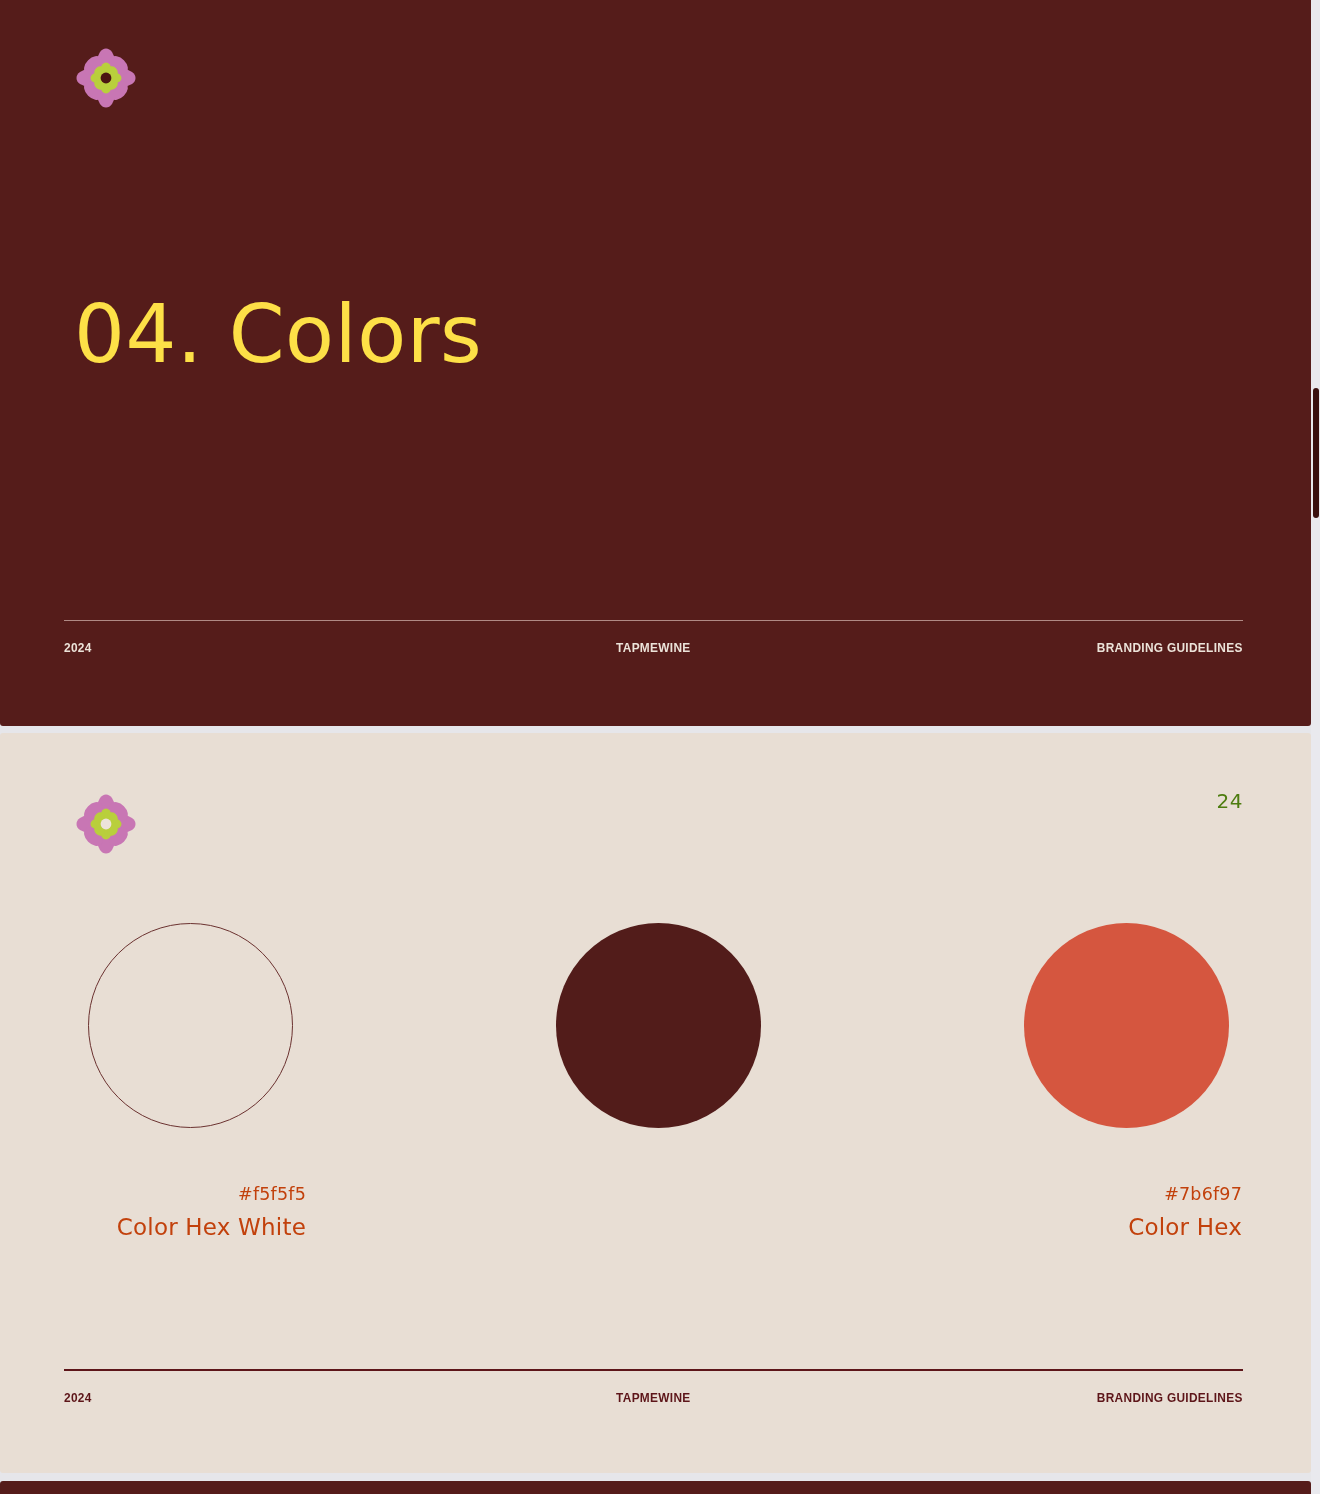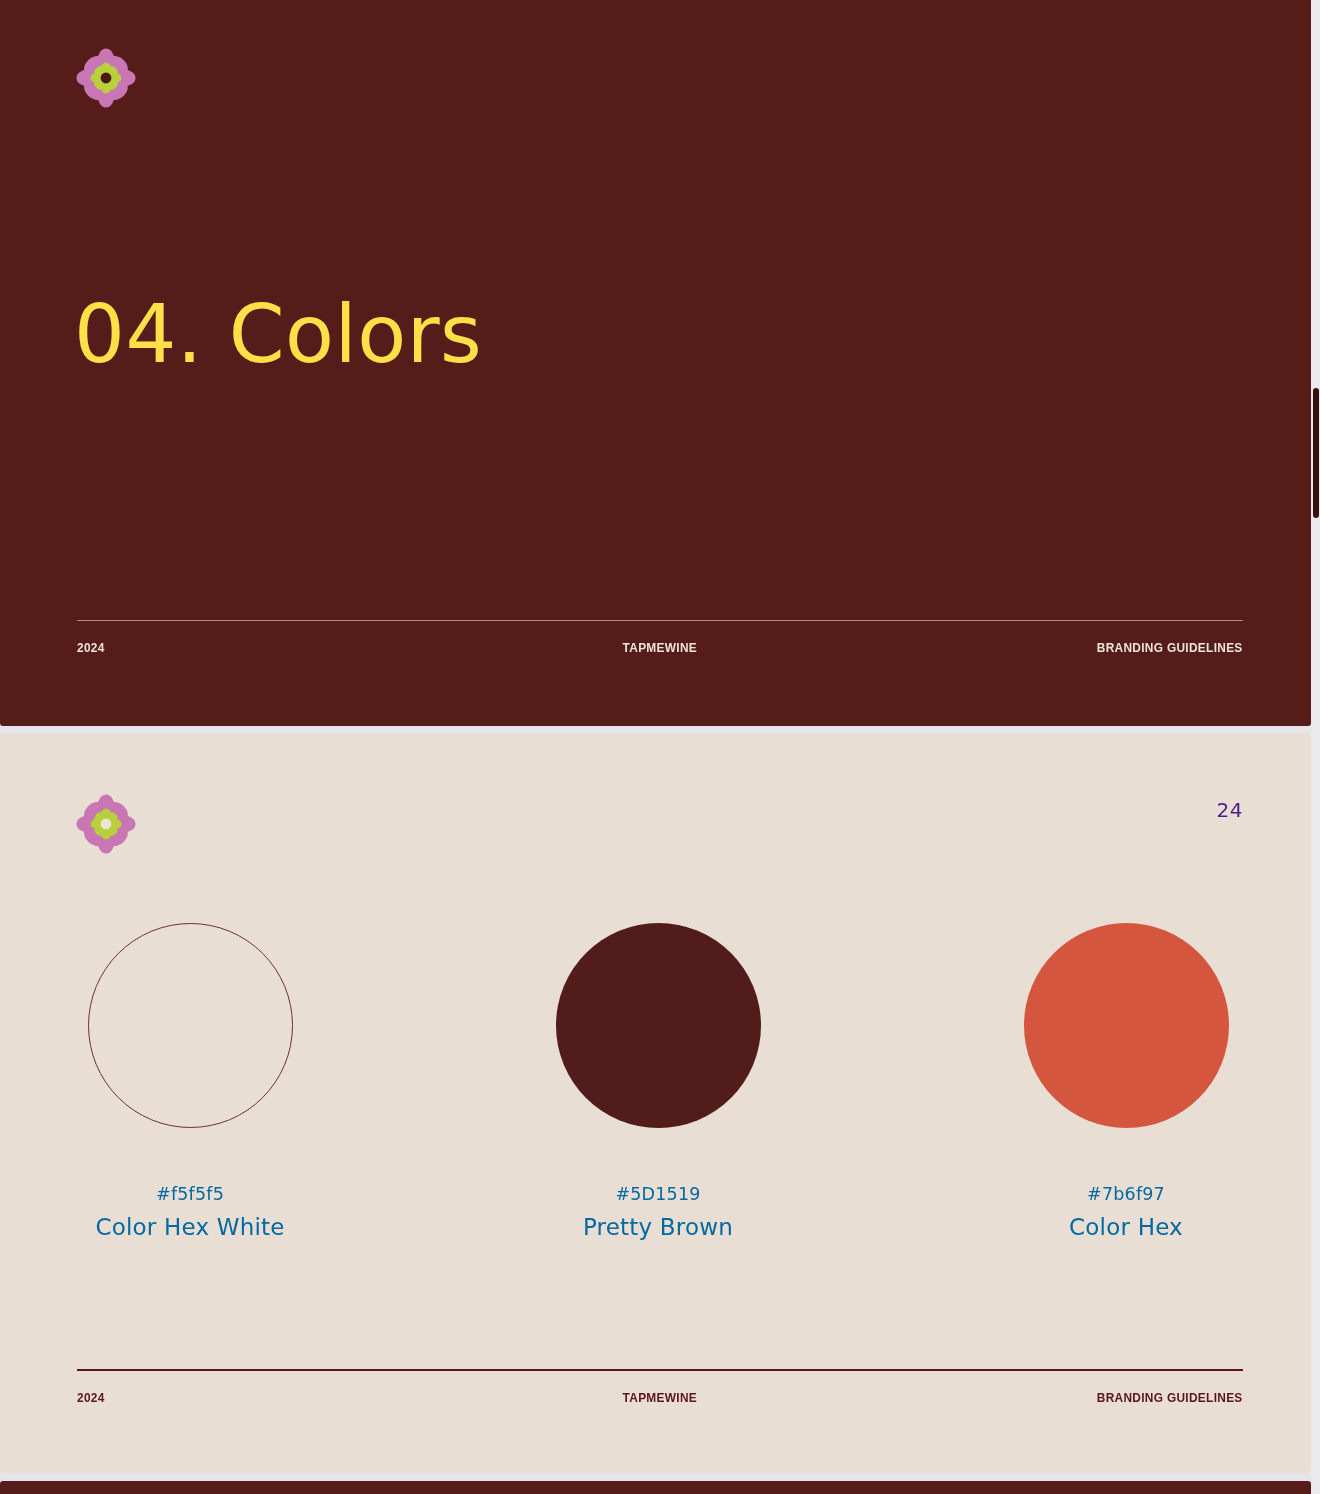--- a/index.html
+++ b/index.html
@@ -58,21 +58,21 @@
     line-height: 1.08;
     letter-spacing: 0.5px;
     color: #fde047;
     font-weight: 400;
     font-family: "DejaVu Sans", sans-serif;
     white-space: nowrap;
   }
 
   .footer {
     position: absolute;
-    left: 77px;
+    left: 64px;
     right: 68px;
   }
   .footer .rule {
     height: 1px;
     width: 100%;
   }
   .footer .row {
     position: relative;
     height: 22px;
     margin-top: 19px;
@@ -95,24 +95,23 @@
   .footer-cream { top: 636px; }
   .footer-cream .rule { background: #5d1519; height: 1.6px; }
   .footer-cream .row  { color: #5d1519; }
 
   
   .page-num {
     position: absolute;
     right: 68px;
     top: 56px;
     font-size: 20px;
-    color: #4c1d95;
+    color: #4d7c0f;
     font-family: "DejaVu Sans", sans-serif;
     letter-spacing: 0.5px;
-    margin-top: 9px;
   }
 
   .swatches {
     position: absolute;
     left: 74px;
     top: 190px;
     width: 1168px;
     display: flex;
     justify-content: space-between;
   }
@@ -125,21 +124,22 @@
     margin: 0 auto;
   }
   .disc.outline {
     background: #e8ded4;
     border: 1.2px solid #6b3230;
   }
 
   .labels {
     margin-top: 56px;
     font-family: "DejaVu Sans", sans-serif;
-    color: #0369a1;
+    color: #c2410c;
+    text-align: right;
   }
   .labels .hex  { font-size: 17.5px; letter-spacing: 0.2px; }
   .labels .name { font-size: 23px; letter-spacing: 0.2px; margin-top: 10px; }
 
   
   .scroll-track {
     position: absolute;
     top: 0;
     right: 0;
     width: 9px;
@@ -248,24 +248,20 @@
       <div class="swatch">
         <div class="disc outline"></div>
         <div class="labels">
           <div class="hex">#f5f5f5</div>
           <div class="name">Color Hex White</div>
         </div>
       </div>
 
       <div class="swatch">
         <div class="disc" style="background:#521c1a"></div>
-        <div class="labels">
-          <div class="hex">#5D1519</div>
-          <div class="name">Pretty Brown</div>
-        </div>
       </div>
 
       <div class="swatch">
         <div class="disc" style="background:#d5563f"></div>
         <div class="labels">
           <div class="hex">#7b6f97</div>
           <div class="name">Color Hex</div>
         </div>
       </div>
 

